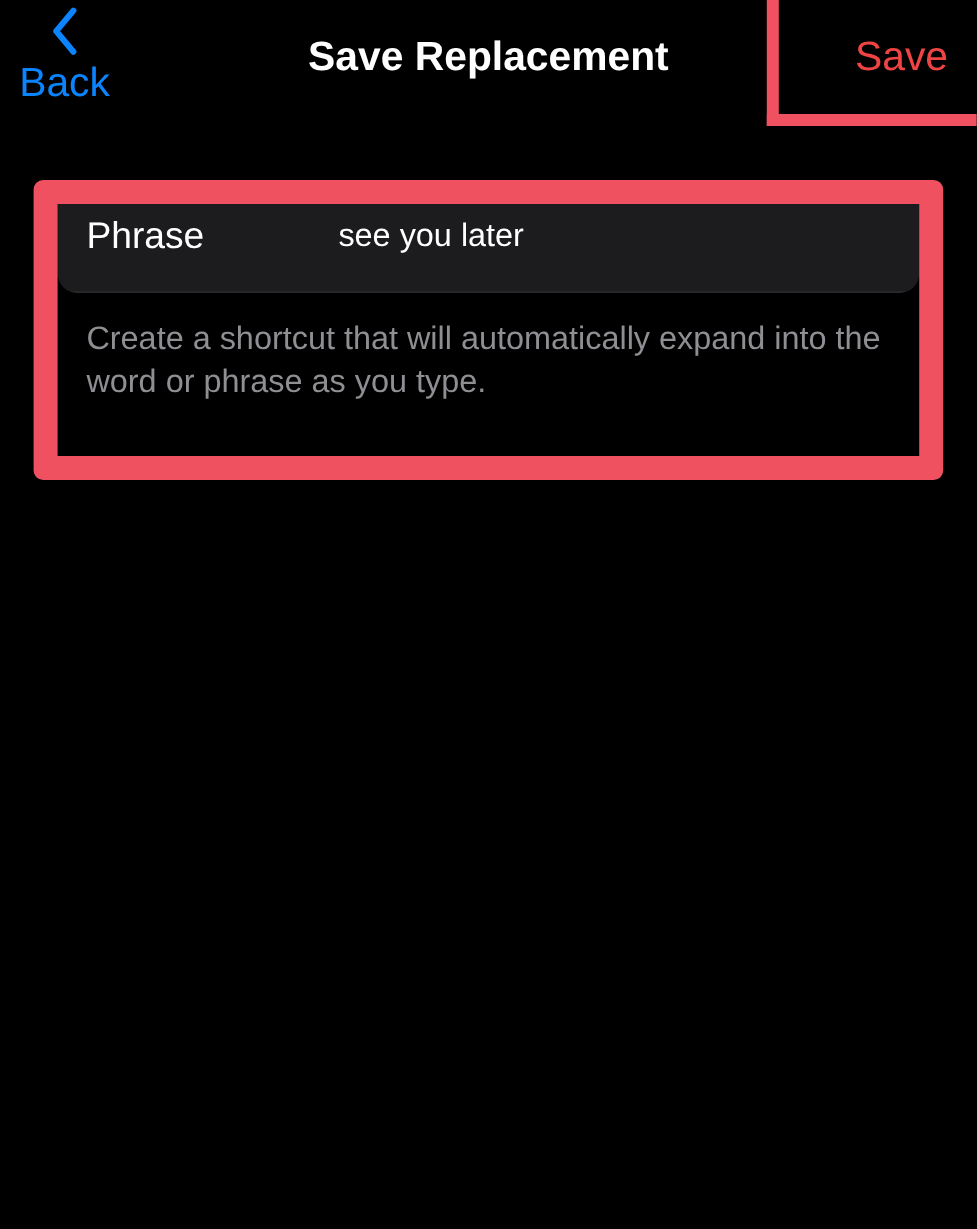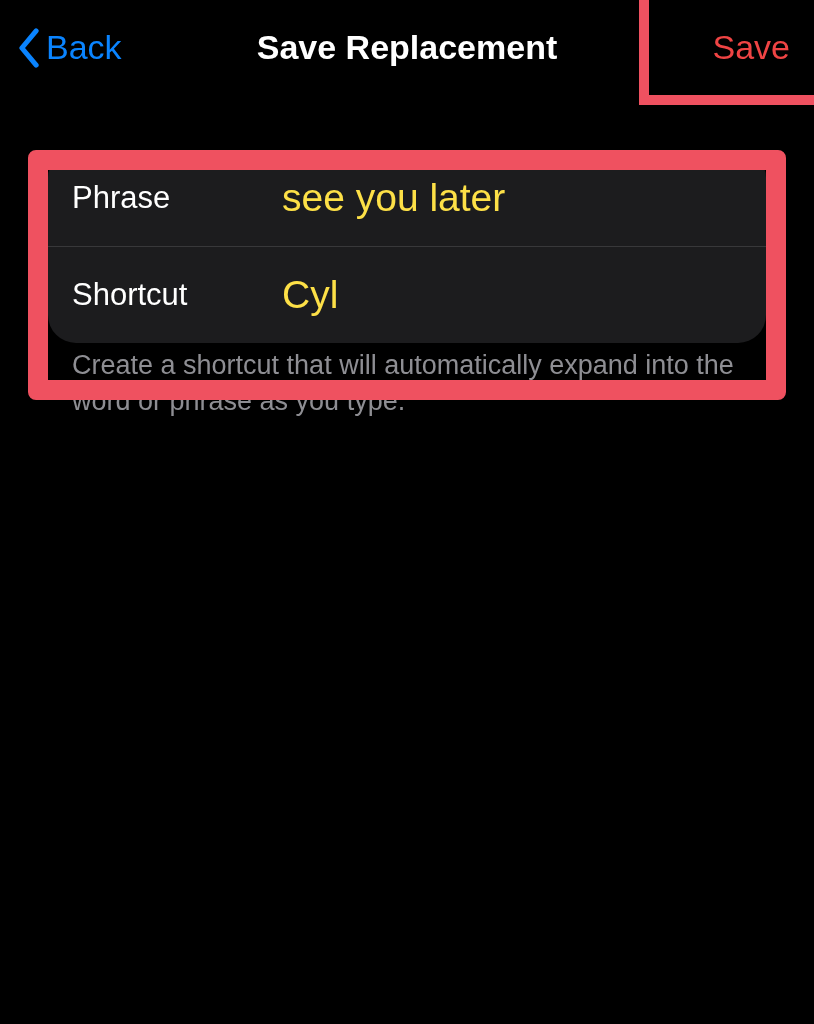--- a/index.html
+++ b/index.html
@@ -23,20 +23,21 @@
       height: 95px;
     }
     .back-button {
       display: flex;
       align-items: center;
       color: #0a84ff;
       font-size: 34px;
       font-weight: 400;
       cursor: pointer;
       gap: 4px;
+      flex-direction: column;
     }
     .back-chevron {
       display: inline-flex;
       align-items: center;
     }
     .back-chevron svg {
       width: 26px;
       height: 40px;
     }
     .nav-title {
@@ -75,22 +76,22 @@
       left: 0;
       right: 0;
       height: 250px;
       border: 20px solid #ef5160;
       border-radius: 8px;
       pointer-events: none;
       z-index: 2;
     }
     .form-card {
       background: #1c1c1e;
-      border-radius: 28px;
-      margin: 20px 20px 0 20px;
+      border-radius: 16px;
+      margin: 20px 20px 16px 20px;
       overflow: hidden;
     }
     .form-row {
       display: flex;
       align-items: center;
       padding: 26px 24px;
       min-height: 94px;
     }
     .form-row:first-child {
       border-bottom: 1px solid #38383a;
@@ -99,22 +100,22 @@
       color: #ffffff;
       font-size: 31px;
       font-weight: 400;
       width: 210px;
       flex-shrink: 0;
     }
     .form-input {
       background: transparent;
       border: none;
       outline: none;
-      color: #fde047;
-      font-size: 39px;
+      color: #ffffff;
+      font-size: 27px;
       font-weight: 400;
       flex: 1;
     }
     .hint-text {
       color: #8e8e93;
       font-size: 27px;
       font-weight: 400;
       line-height: 1.35;
       padding: 4px 44px 0 44px;
     }
@@ -137,19 +138,15 @@
 
 <div class="highlight-save"></div>
 
 <div class="form-wrapper">
   <div class="highlight-form"></div>
   <div class="form-card">
     <div class="form-row">
       <div class="form-label">Phrase</div>
       <input type="text" class="form-input" value="see you later" style="">
     </div>
-    <div class="form-row">
-      <div class="form-label">Shortcut</div>
-      <input type="text" class="form-input" value="Cyl" style="">
-    </div>
   </div>
   <div class="hint-text">Create a shortcut that will automatically expand into the word or phrase as you type.</div>
 </div>
 
 </body></html>

